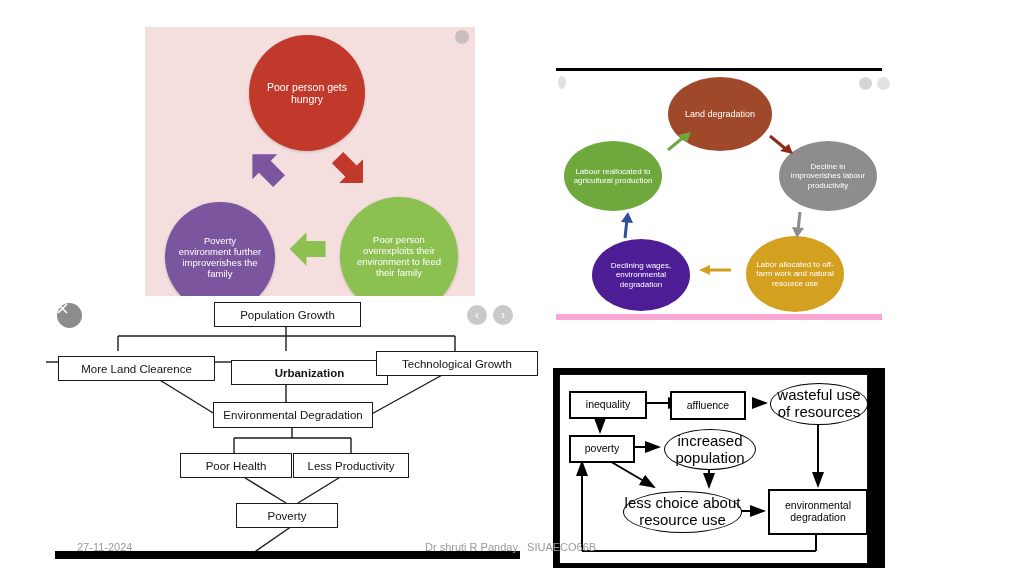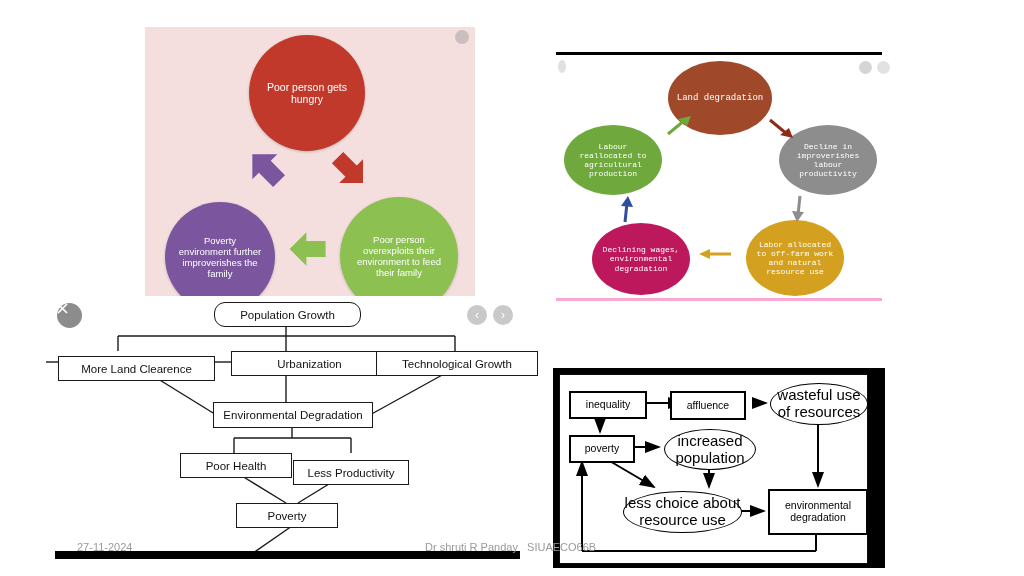--- a/index.html
+++ b/index.html
@@ -31,32 +31,32 @@
   .arw{position:absolute;}
   #arw-purple{left:100px;top:120px;width:42px;height:42px;transform:rotate(-45deg);}
   #arw-red{left:185px;top:123px;width:40px;height:40px;transform:rotate(135deg);}
   #arw-green{left:140px;top:202px;width:46px;height:40px;transform:rotate(-90deg);}
 
   #p1-nav{position:absolute;right:6px;top:3px;width:14px;height:14px;border-radius:50%;
           background:rgba(150,150,150,.45);}
 
   
   #panel-land{
-    position:absolute;left:556px;top:52px;width:326px;height:243px;
-    background:#ffffff;border-top:3px solid #000;border-bottom:3px solid #f9a8d4;font-family:Liberation Mono, monospace;
+    position:absolute;left:556px;top:68px;width:326px;height:243px;
+    background:#ffffff;border-top:3px solid #000;border-bottom:6px solid #f9a8d4;
   }
   .ell{
     position:absolute;border-radius:50%;
     display:flex;align-items:center;justify-content:center;text-align:center;
     color:#fff;line-height:1.15;font-size:8px;
   }
   #ell-land{left:112px;top:6px;width:104px;height:74px;background:#a0492a;font-size:9px;}
   #ell-labour{left:8px;top:70px;width:98px;height:70px;background:#6fa83c;}
   #ell-decline{left:223px;top:70px;width:98px;height:70px;background:#8d8d8d;}
-  #ell-wages{left:36px;top:168px;width:98px;height:72px;background:#be185d;}
+  #ell-wages{left:36px;top:168px;width:98px;height:72px;background:#4c1d95;}
   #ell-offfarm{left:190px;top:165px;width:98px;height:76px;background:#d4a020;}
   .ell span{display:block;padding:0 6px;}
 
   .thin-arw{position:absolute;}
   #ta-green{left:110px;top:60px;}
   #ta-red{left:212px;top:62px;}
   #ta-gray{left:235px;top:140px;}
   #ta-gold{left:142px;top:192px;}
   #ta-blue{left:62px;top:140px;}
 
@@ -68,27 +68,27 @@
   #panel-pop{
     position:absolute;left:46px;top:296px;width:480px;height:262px;
     background:#ffffff;
   }
   #panel-pop svg{position:absolute;left:0;top:0;}
   .fbox{
     position:absolute;background:#fff;border:1.4px solid #1a1a1a;
     display:flex;align-items:center;justify-content:center;
     font-size:11.5px;color:#121212;white-space:nowrap;
   }
-  #fb-popgrowth{left:168px;top:6px;width:145px;height:23px;border-radius:11px;}
+  #fb-popgrowth{left:168px;top:6px;width:145px;height:23px;}
   #fb-landclear{left:12px;top:60px;width:155px;height:23px;}
-  #fb-urban{left:185px;top:55px;width:155px;height:23px;}
+  #fb-urban{left:185px;top:64px;width:155px;height:23px;font-weight:bold;}
   #fb-tech{left:330px;top:55px;width:160px;height:23px;}
   #fb-envdeg{left:167px;top:106px;width:158px;height:24px;}
   #fb-poorhealth{left:134px;top:157px;width:110px;height:23px;}
-  #fb-lessprod{left:247px;top:164px;width:114px;height:23px;text-align:center;}
+  #fb-lessprod{left:247px;top:157px;width:114px;height:23px;text-align:center;}
   #fb-poverty{left:190px;top:207px;width:100px;height:23px;}
 
   #pop-close{position:absolute;left:11px;top:7px;width:25px;height:25px;border-radius:50%;
              background:#8c8c8c;display:flex;align-items:center;justify-content:center;}
   #pop-prev{position:absolute;left:421px;top:9px;width:20px;height:20px;border-radius:50%;
             background:#c9c9c9;display:flex;align-items:center;justify-content:center;}
   #pop-next{position:absolute;left:447px;top:9px;width:20px;height:20px;border-radius:50%;
             background:#c9c9c9;display:flex;align-items:center;justify-content:center;}
   .navglyph{color:#fff;font-size:12px;line-height:1;}
   #pop-blackbar{position:absolute;left:9px;top:255px;width:465px;height:8px;background:#000;}

